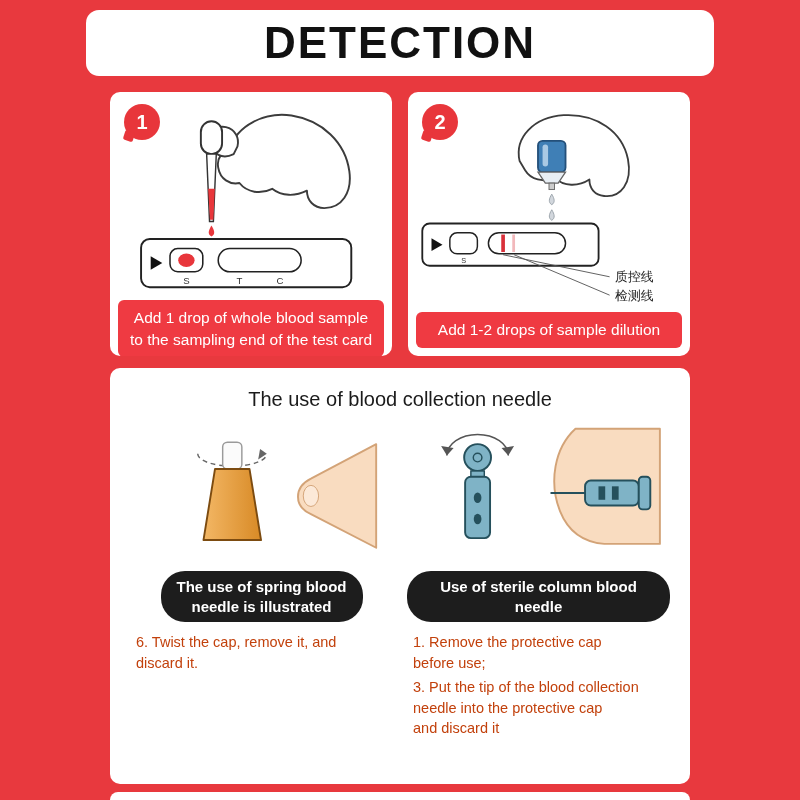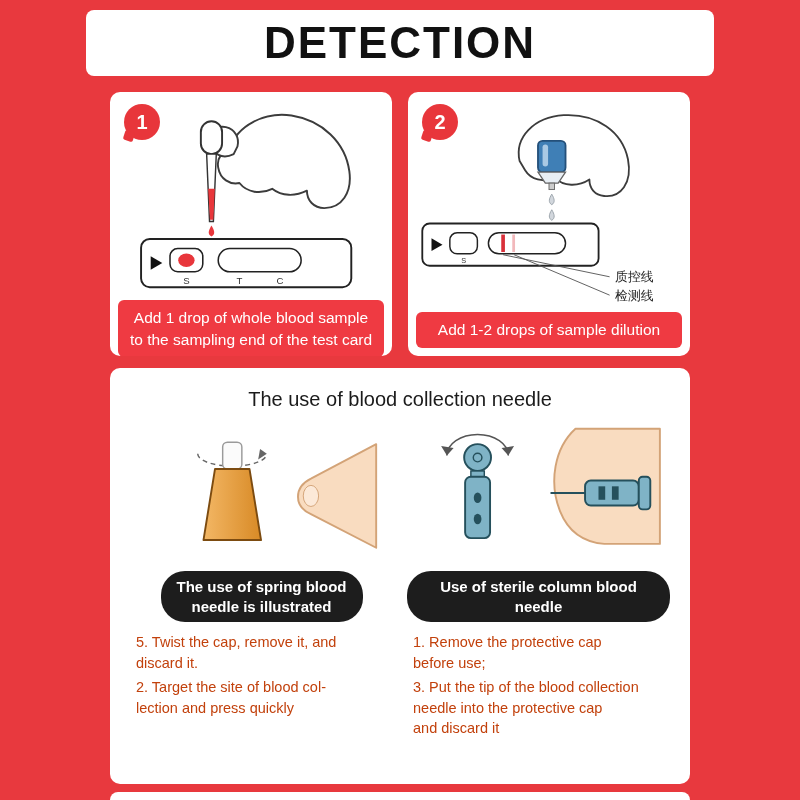--- a/index.html
+++ b/index.html
@@ -7,21 +7,21 @@
     width:800px;height:800px;
     background:#e8393e;
     font-family:"Liberation Sans","DejaVu Sans",sans-serif;
     color:#222;
   }
   #page{position:relative;width:800px;height:800px;overflow:hidden;}
 
   
   .title-panel{
     position:absolute;left:86px;right:86px;top:10px;height:66px;
-    background:#fff;border-radius:8px;
+    background:#fff;border-radius:13px;
     display:flex;align-items:center;justify-content:center;
   }
   .page-title{font-size:44px;font-weight:700;letter-spacing:2px;color:#111;}
 
   
   .cards-row{
     position:absolute;top:92px;left:110px;right:110px;height:264px;
     display:flex;gap:16px;
   }
   .step-card{
@@ -186,24 +186,22 @@
 
             <g>
               <path d="M244 22 L176 58 C158 67 158 87 176 95 L244 130 Z" fill="#f9dcc0" stroke="#d3a377" stroke-width="2" stroke-linejoin="round"></path>
               <ellipse cx="176" cy="76" rx="8" ry="11" fill="#fce9d8" stroke="#d3a377" stroke-width="1"></ellipse>
             </g>
           </svg>
         </div>
         <div class="pill-banner">The use of spring blood
 needle is illustrated</div>
         <div class="steps">
-          <p class="step-line">5. Twist the cap, remove it, and
+          <p class="step-line">6. Twist the cap, remove it, and
 discard it.</p>
-          <p class="step-line">2. Target the site of blood col-
-lection and press quickly</p>
         </div>
       </div>
 
       <div class="needle-col">
         <div class="col-illustration">
           <svg width="250" height="142" viewBox="0 0 260 148">
 
             <path d="M168 6 C146 26 140 62 152 92 C160 112 176 124 198 126 L256 126 L256 6 Z" fill="#f9dcc0" stroke="#d3a377" stroke-width="2" stroke-linejoin="round"></path>
 
             <g>

